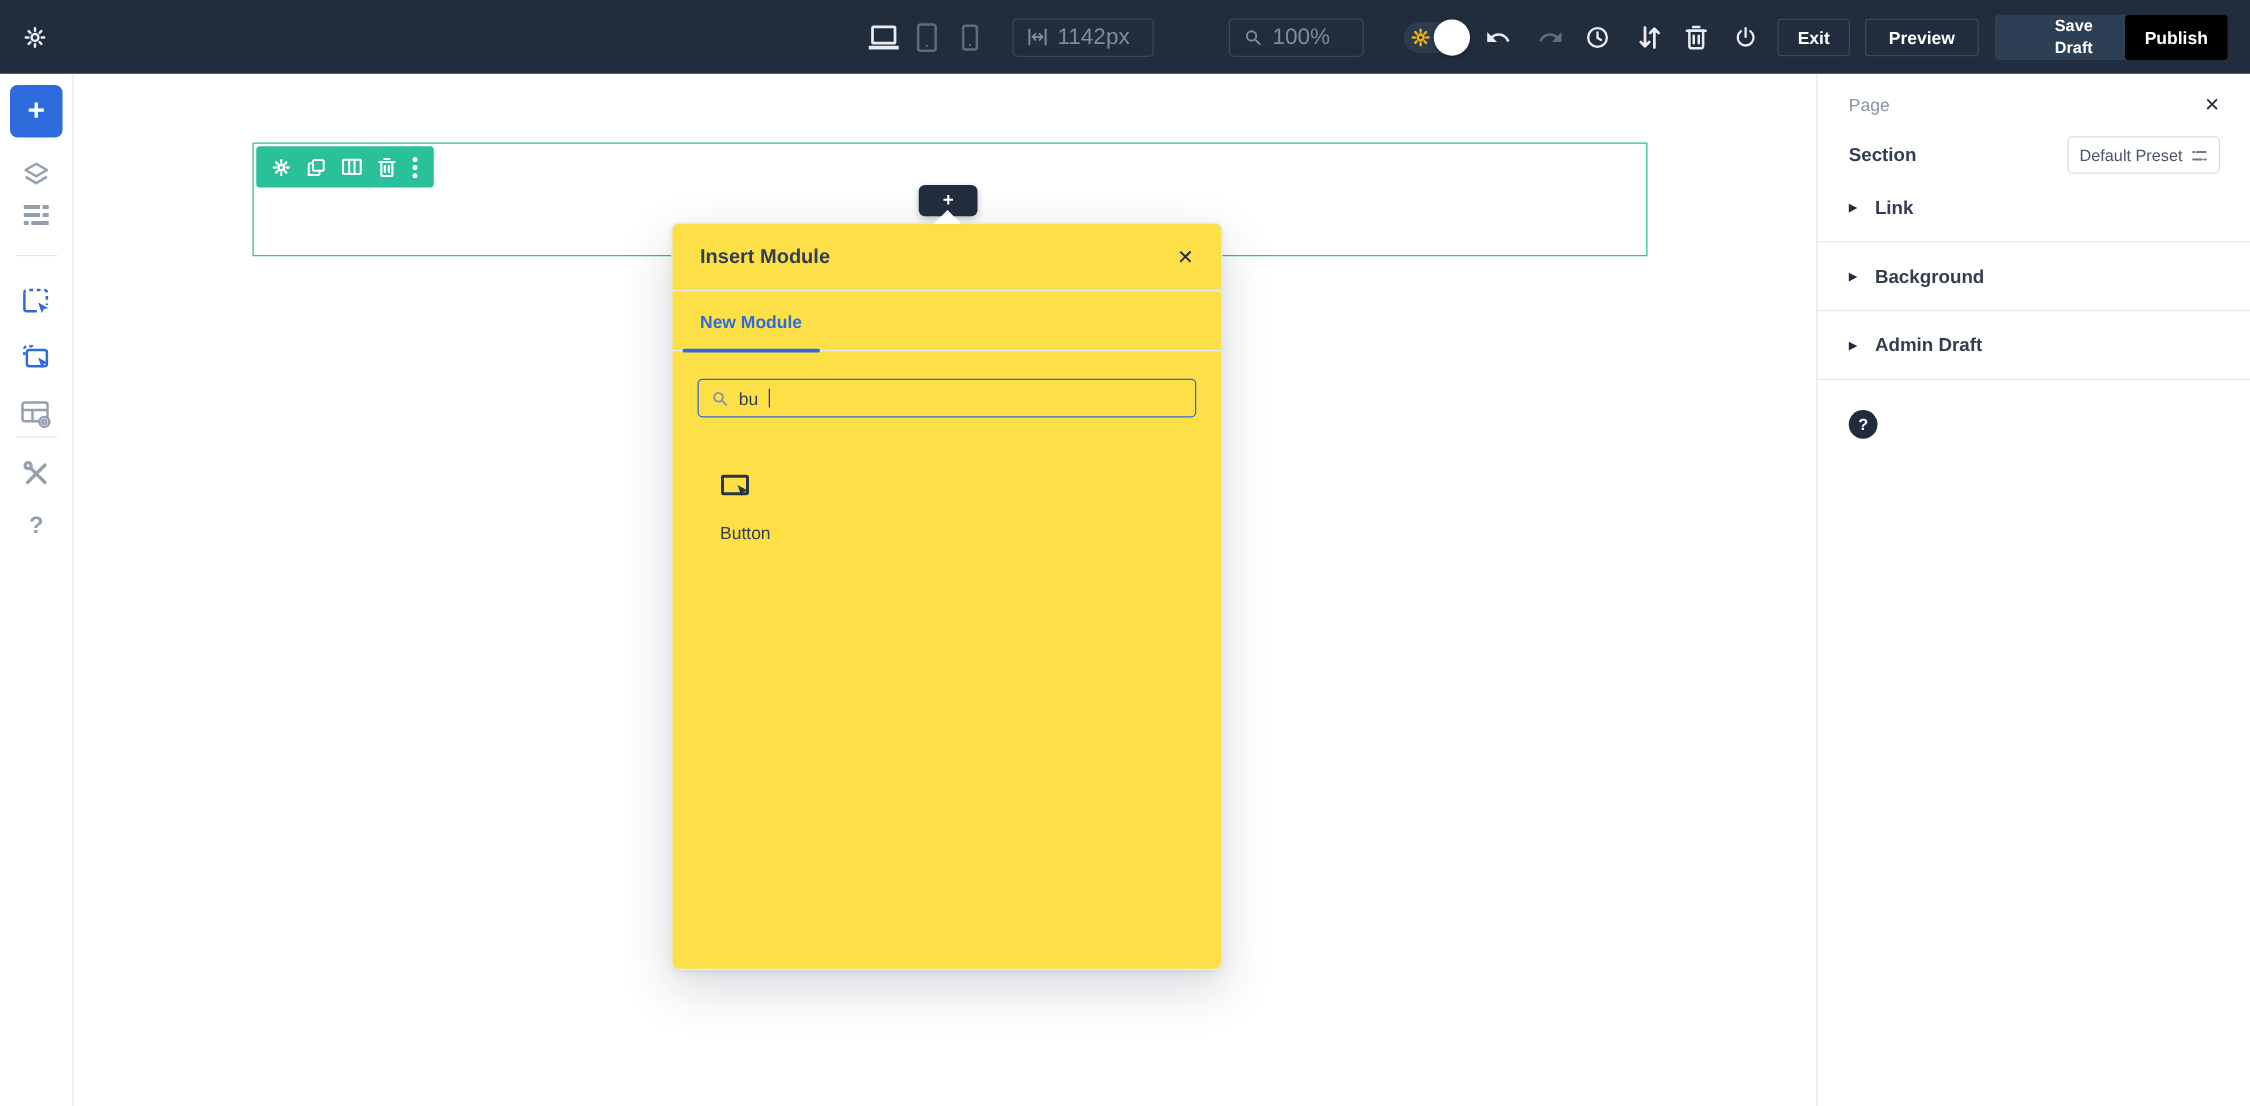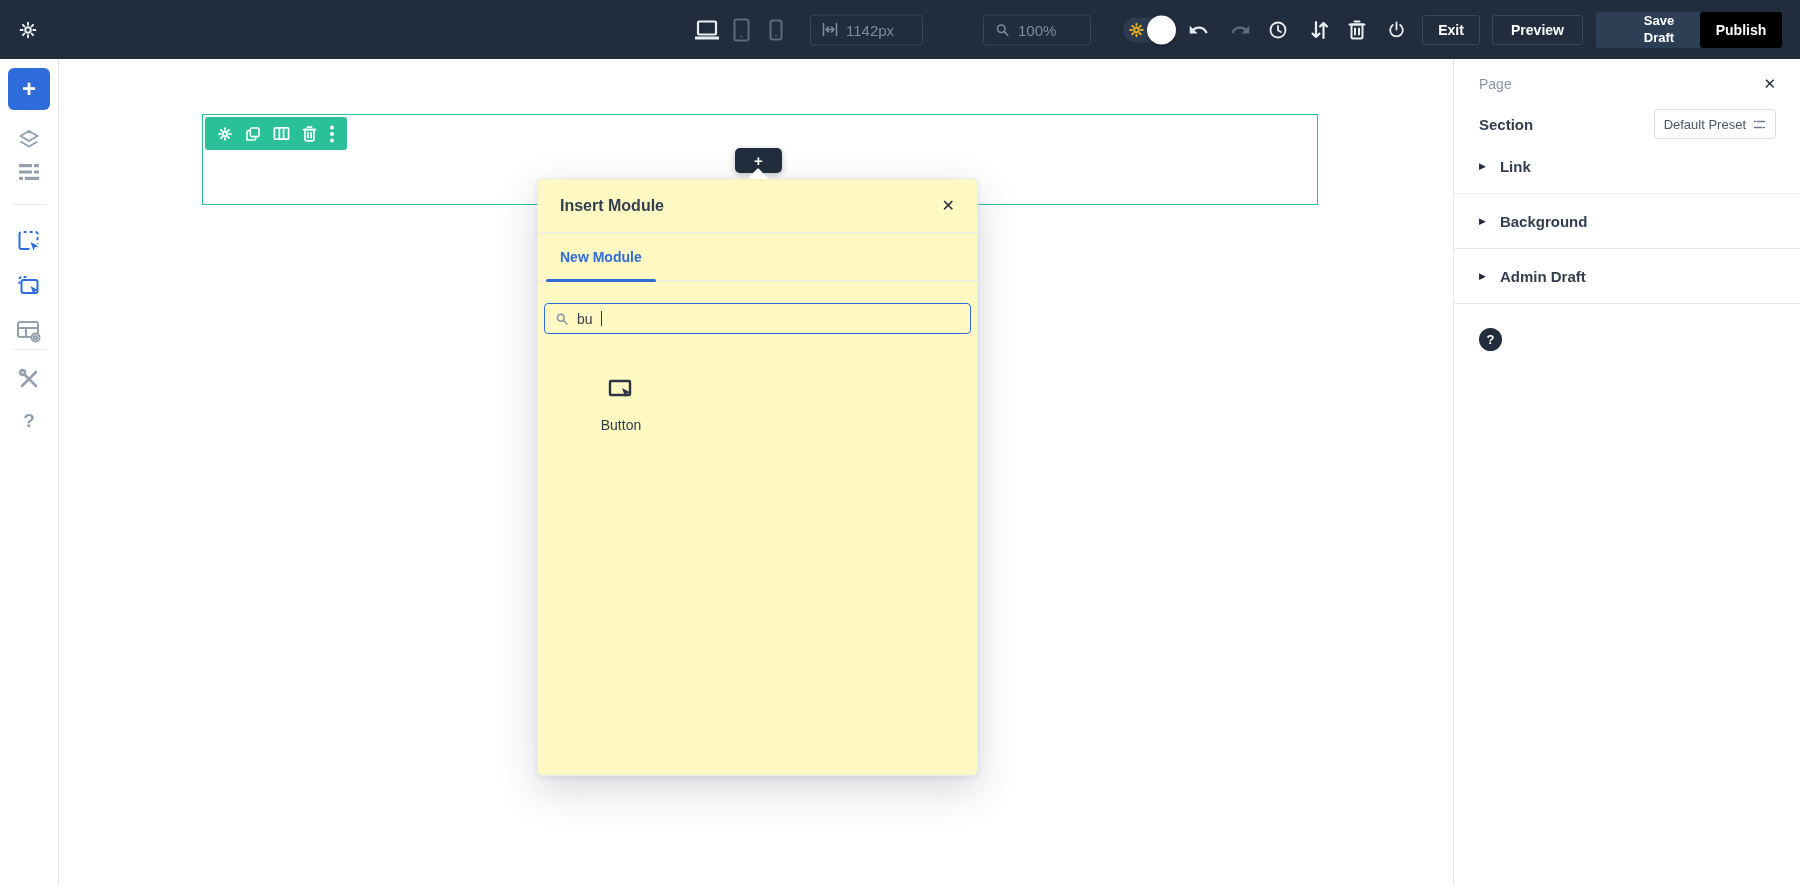--- a/index.html
+++ b/index.html
@@ -12,21 +12,21 @@
   svg { display:block; }
 
   
   .topbar { position:absolute; left:0; top:0; width:1800px; height:59px; background:#212c3d; z-index:10; }
   .tb-item { position:absolute; top:50%; transform:translateY(-50%); color:#fff; }
   .tb-icon { color:#e9edf2; cursor:pointer; }
   .tb-icon.dim { color:#5f6b7c; }
   .tb-field {
     height:31px; border:1px solid #3a4759; border-radius:4px;
     display:flex; align-items:center; gap:8px; padding:0 11px;
-    color:#7e8b9d; font-size:15px;
+    color:#7e8b9d; font-size:18px;
   }
   .tb-btn {
     height:30px; border:1px solid #3a4759; border-radius:3px; background:transparent;
     color:#fff; font-size:14px; font-weight:600; display:flex; align-items:center; justify-content:center;
     cursor:pointer; font-family:"Liberation Sans",sans-serif;
   }
   .tb-btn.solid { border:none; height:36px; }
   .tb-save { background:#2c3f55; font-size:13px; line-height:1.25; text-align:center; }
   .tb-save span { display:inline-block; width:44px; }
   .tb-publish { background:#000000; }
@@ -45,38 +45,38 @@
   
   .section-outline { position:absolute; left:202px; top:114px; width:1116px; height:91px; border:1px solid #2ac09a; background:#fff; z-index:1; }
   .section-toolbar { position:absolute; left:205px; top:117px; height:33px; background:#2ac09a; border-radius:3px;
     display:flex; align-items:center; gap:12px; padding:0 12px; z-index:2; color:#fff; }
   .st-icon { cursor:pointer; color:#fff; }
   .add-module-btn { position:absolute; left:735px; top:148px; width:47px; height:25px; background:#212c3d; border-radius:5px;
     color:#fff; display:flex; align-items:center; justify-content:center; font-size:15px; font-weight:700; cursor:pointer; z-index:4;
     box-shadow:0 2px 6px rgba(0,0,0,.25); }
 
   
-  .modal { position:absolute; left:537px; top:178px; width:441px; height:598px; background:#fef9c3; border:1px solid #e8ebef;
+  .modal { position:absolute; left:537px; top:178px; width:441px; height:598px; background:#fde047; border:1px solid #e8ebef;
     border-radius:6px; box-shadow:0 14px 40px rgba(30,40,60,.18), 0 2px 6px rgba(30,40,60,.08); z-index:3; }
   .modal-notch { position:absolute; left:747px; top:168px; width:0; height:0;
     border-left:11px solid transparent; border-right:11px solid transparent; border-bottom:11px solid #fff; z-index:4; }
   .modal-header { height:54px; display:flex; align-items:center; padding:0 22px; border-bottom:1px solid #e8ebef; }
   .modal-title { font-size:16px; font-weight:700; color:#333e4f; }
   .modal-close { margin-left:auto; font-size:16px; color:#212c3d; cursor:pointer; font-weight:400; }
   .modal-tabs { height:48px; display:flex; align-items:stretch; padding-left:8px; border-bottom:1px solid #e8ebef; }
   .mtab { display:flex; align-items:center; padding:0 14px; font-size:14px; font-weight:600; color:#333e4f; cursor:pointer; position:relative; }
   .mtab.active { color:#2e6bdb; }
   .mtab.active::after { content:""; position:absolute; left:0; right:0; bottom:-2px; height:3px; background:#2e6bdb; border-radius:2px; }
-  .modal-search-wrap { padding:22px 6px 0; }
+  .modal-search-wrap { padding:22px 20px 0; }
   .search-field { height:31px; border:1px solid #2e6bdb; border-radius:4px; display:flex; align-items:center; gap:8px; padding:0 10px; cursor:text; }
   .search-field .q { color:#8a93a3; }
   .search-text { font-size:14px; color:#333e4f; }
   .caret { width:1px; height:15px; background:#2b3544; }
   .modal-results { margin-top:44px; padding-left:38px; display:flex; }
-  .module-item { width:90px; text-align:center; cursor:pointer; color:#2b3544; }
+  .module-item { width:90px; cursor:pointer; color:#2b3544; }
   .module-item .mi-icon { display:inline-block; }
   .module-item .mi-label { margin-top:9px; font-size:14px; color:#333e4f; }
 
   
   .rightpanel { position:absolute; left:1453px; top:59px; width:347px; height:826px; background:#fff; border-left:1px solid #e3e6ea; z-index:5; }
   .rp-header { height:50px; display:flex; align-items:center; padding:0 24px 0 25px; }
   .rp-title { font-size:14px; color:#8a93a3; }
   .rp-close { margin-left:auto; font-size:15px; color:#212c3d; cursor:pointer; }
   .rp-elem-row { height:30px; margin:0 24px 0 25px; display:flex; align-items:center; }
   .rp-elem-label { font-size:15px; font-weight:700; color:#333e4f;text-align:center; }

